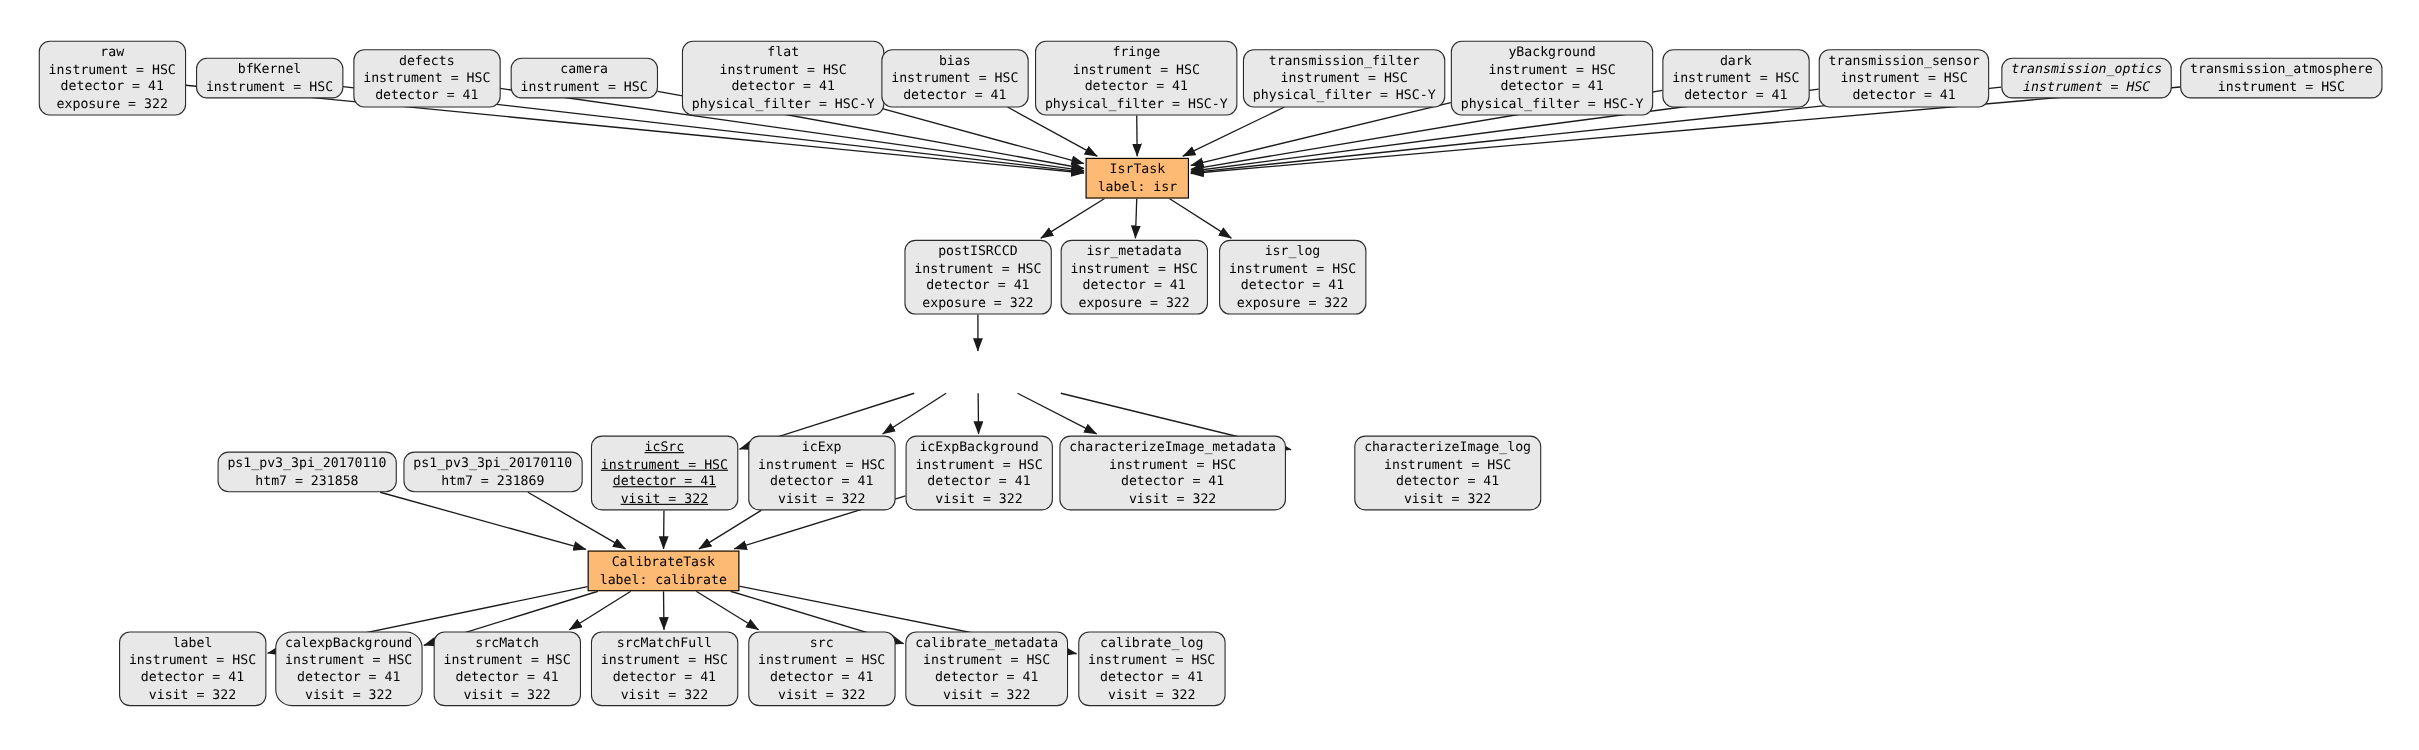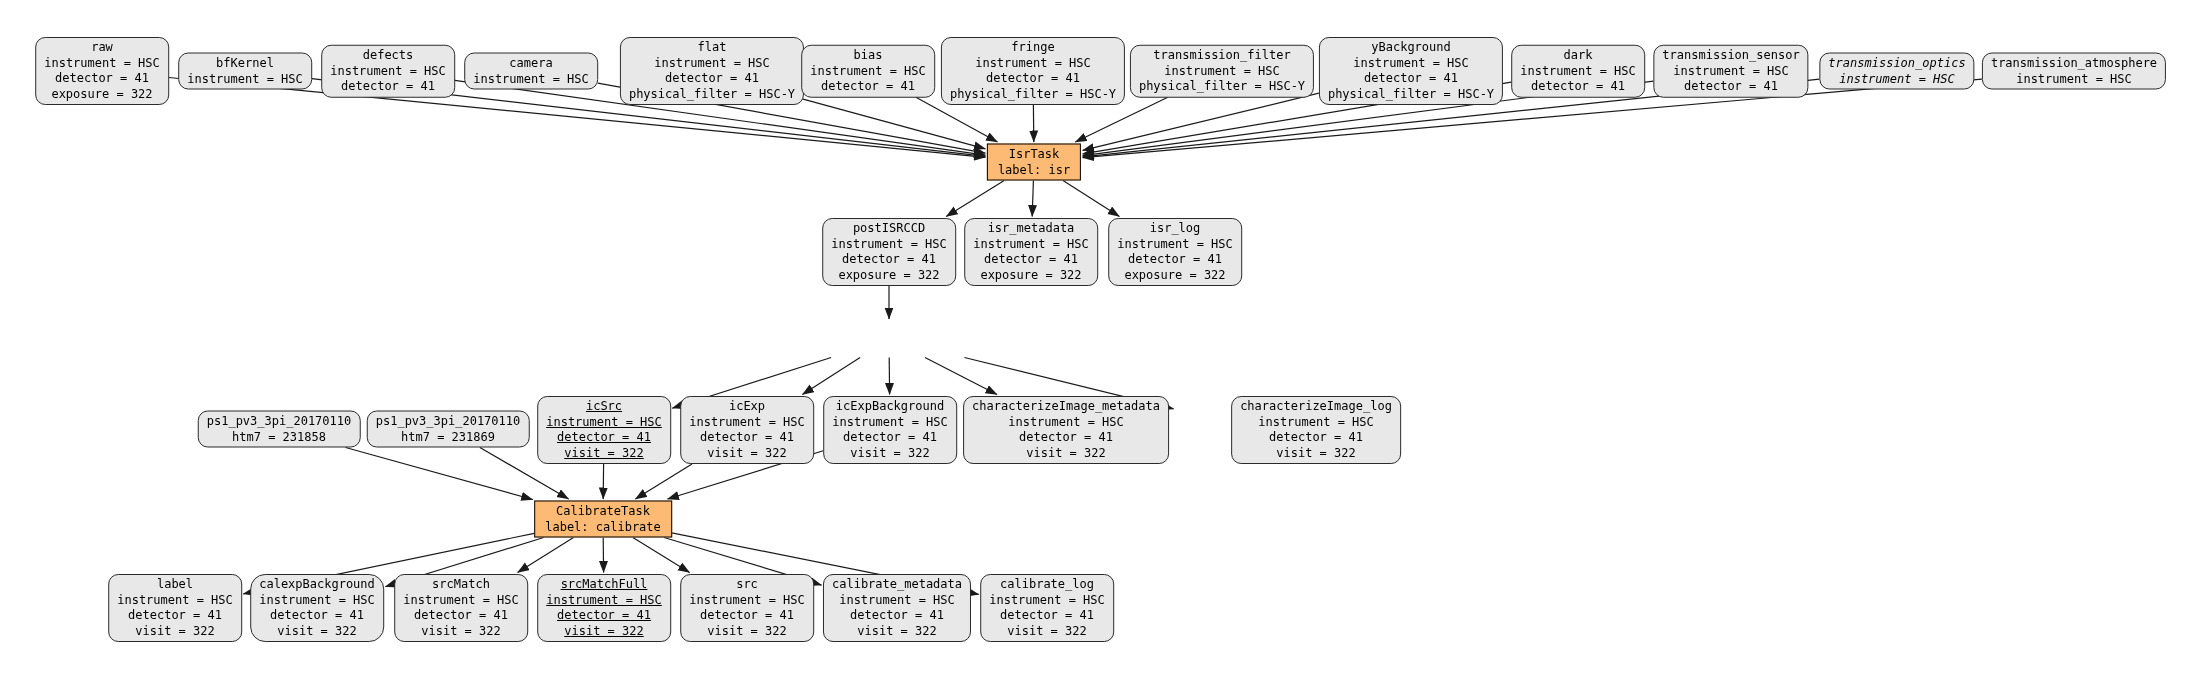--- a/index.html
+++ b/index.html
@@ -236,21 +236,21 @@
       <div class="node-attr">instrument = HSC</div>
       <div class="node-attr">detector = 41</div>
       <div class="node-attr">visit = 322</div>
     </div>
   <div class="node" style="left: 461px; top: 608px;">
       <div class="node-title">srcMatch</div>
       <div class="node-attr">instrument = HSC</div>
       <div class="node-attr">detector = 41</div>
       <div class="node-attr">visit = 322</div>
     </div>
-  <div class="node" style="left: 604px; top: 608px; text-decoration: underline;">
+  <div class="node" style="left: 604px; top: 608px;">
       <div class="node-title">srcMatchFull</div>
       <div class="node-attr">instrument = HSC</div>
       <div class="node-attr">detector = 41</div>
       <div class="node-attr">visit = 322</div>
     </div>
   <div class="node" style="left: 747px; top: 608px;">
       <div class="node-title">src</div>
       <div class="node-attr">instrument = HSC</div>
       <div class="node-attr">detector = 41</div>
       <div class="node-attr">visit = 322</div>

